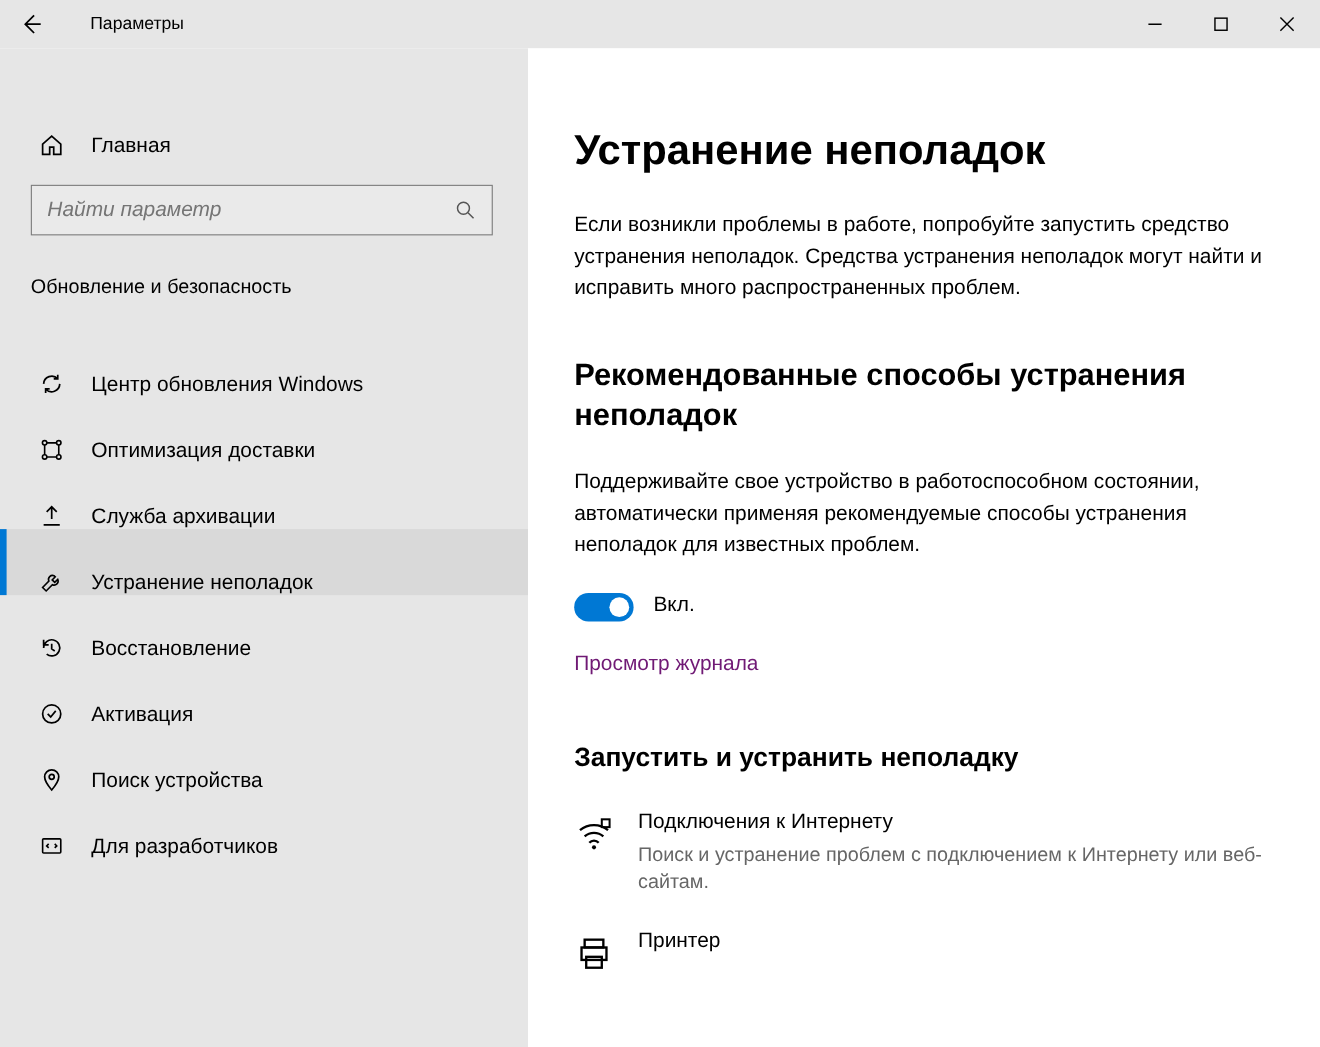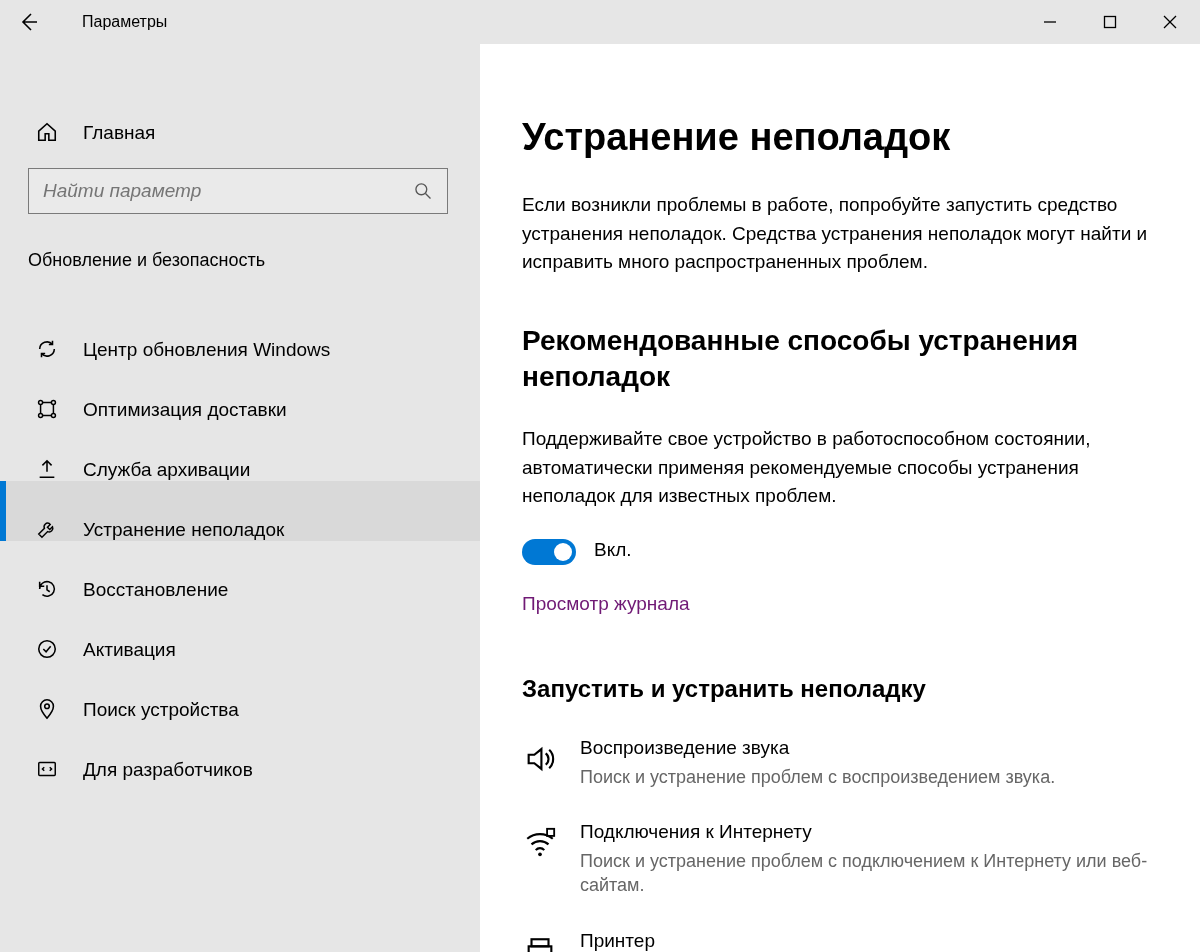--- a/index.html
+++ b/index.html
@@ -281,32 +281,20 @@
         <div class="toggle">
           <div class="knob"></div>
         </div>
         <span class="toggle-label">Вкл.</span>
       </div>
 
       <div class="link">Просмотр журнала</div>
 
       <div class="sub-h2">Запустить и устранить неполадку</div>
 
-      <div class="ts-item">
-        <span class="icon-slot2">
-          <svg width="34" height="34" viewBox="0 0 24 24">
-              <path d="M4 9v6h4l5 4V5L8 9H4z" fill="none" stroke="#000" stroke-width="1.5"></path>
-              <path d="M16 8a5 5 0 0 1 0 8M18.5 5.5a9 9 0 0 1 0 13" fill="none" stroke="#000" stroke-width="1.5"></path>
-            </svg>
-        </span>
-        <div>
-          <p class="ts-title">Воспроизведение звука</p>
-          <p class="ts-desc">Поиск и устранение проблем с воспроизведением звука.</p>
-        </div>
-      </div>
 
       <div class="ts-item">
         <span class="icon-slot2">
           <svg width="34" height="34" viewBox="0 0 24 24">
               <path d="M3 9a14 14 0 0 1 18 0M6 13a9 9 0 0 1 12 0M9 17a4 4 0 0 1 6 0" fill="none" stroke="#000" stroke-width="1.5"></path>
               <circle cx="12" cy="20" r="1.3" fill="#000"></circle>
               <rect x="17" y="2" width="5" height="5" fill="none" stroke="#000" stroke-width="1.3"></rect>
             </svg>
         </span>
         <div>

